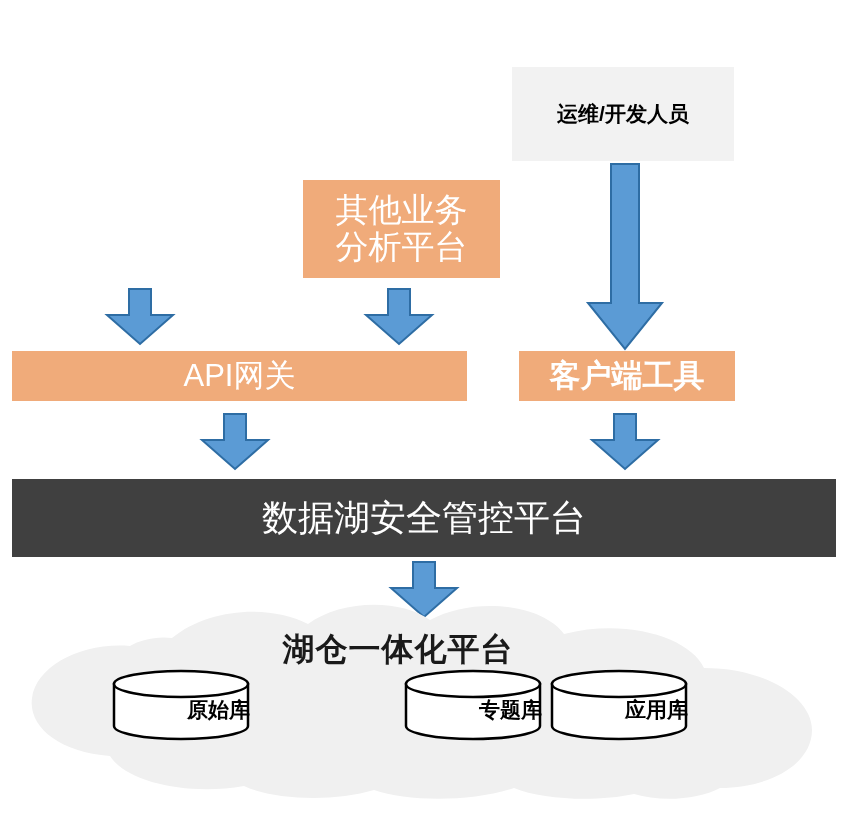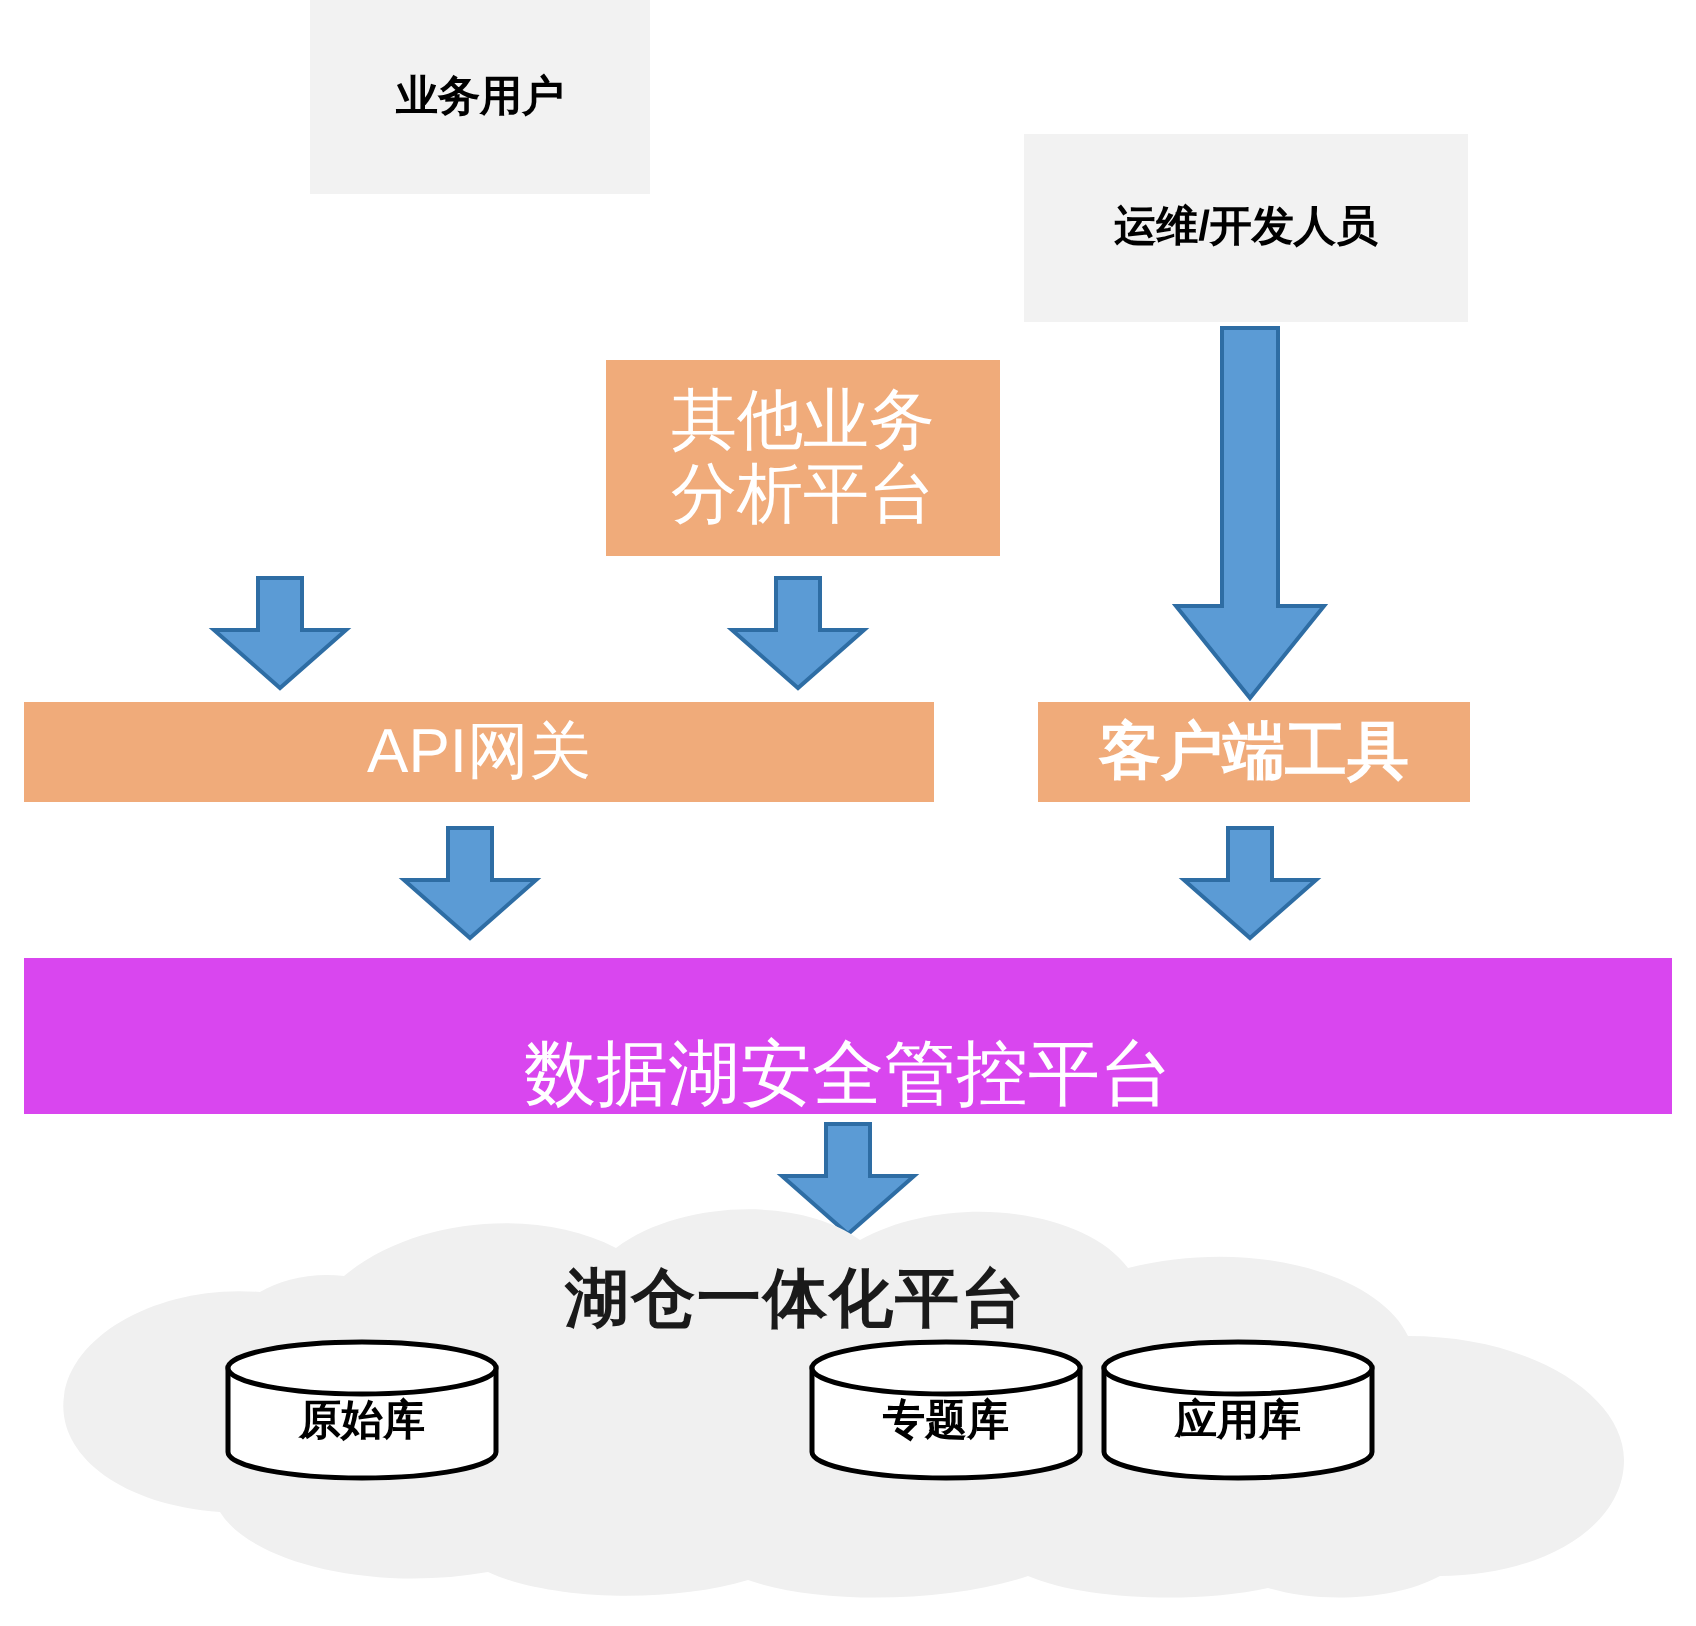--- a/index.html
+++ b/index.html
@@ -38,24 +38,23 @@
 
   
   .orange-box {
     background: #f0ab7a;
     color: #ffffff;
     font-weight: normal;
   }
 
   
   .blue-bar {
-    background: #d946ef;
+    background: #404040;
     color: #ffffff;
     font-weight: normal;
-    align-items: flex-end;
   }
 
   
   .arrow {
     position: absolute;
   }
   .arrow svg {
     display: block;
     width: 100%;
     height: 100%;
@@ -89,35 +88,32 @@
     position: absolute;
     width: 138px;
     height: 70px;
   }
   .cyl svg { display: block; width: 100%; height: 100%; overflow: visible; }
   .cyl-label {
     position: absolute;
     left: 0;
     top: 26px;
     width: 100%;
-    text-align: center;
+    text-align: right;
     font-size: 21px;
     font-weight: bold;
     color: #000000;
     pointer-events: none;
   }
 </style>
 </head>
 <body>
 
 <div id="canvas">
 
-  <div class="node actor-box" style="left:155px; top:0px; width:170px; height:97px; font-size:21px;">
-    <span>业务用户</span>
-  </div>
 
   <div class="node actor-box" style="left:512px; top:67px; width:222px; height:94px; font-size:21px;">
     <span>运维/开发人员</span>
   </div>
 
 
   <div class="node orange-box" style="left:303px; top:180px; width:197px; height:98px; font-size:33px; white-space:pre-line;">
     <span>其他业务
 分析平台</span>
   </div>

